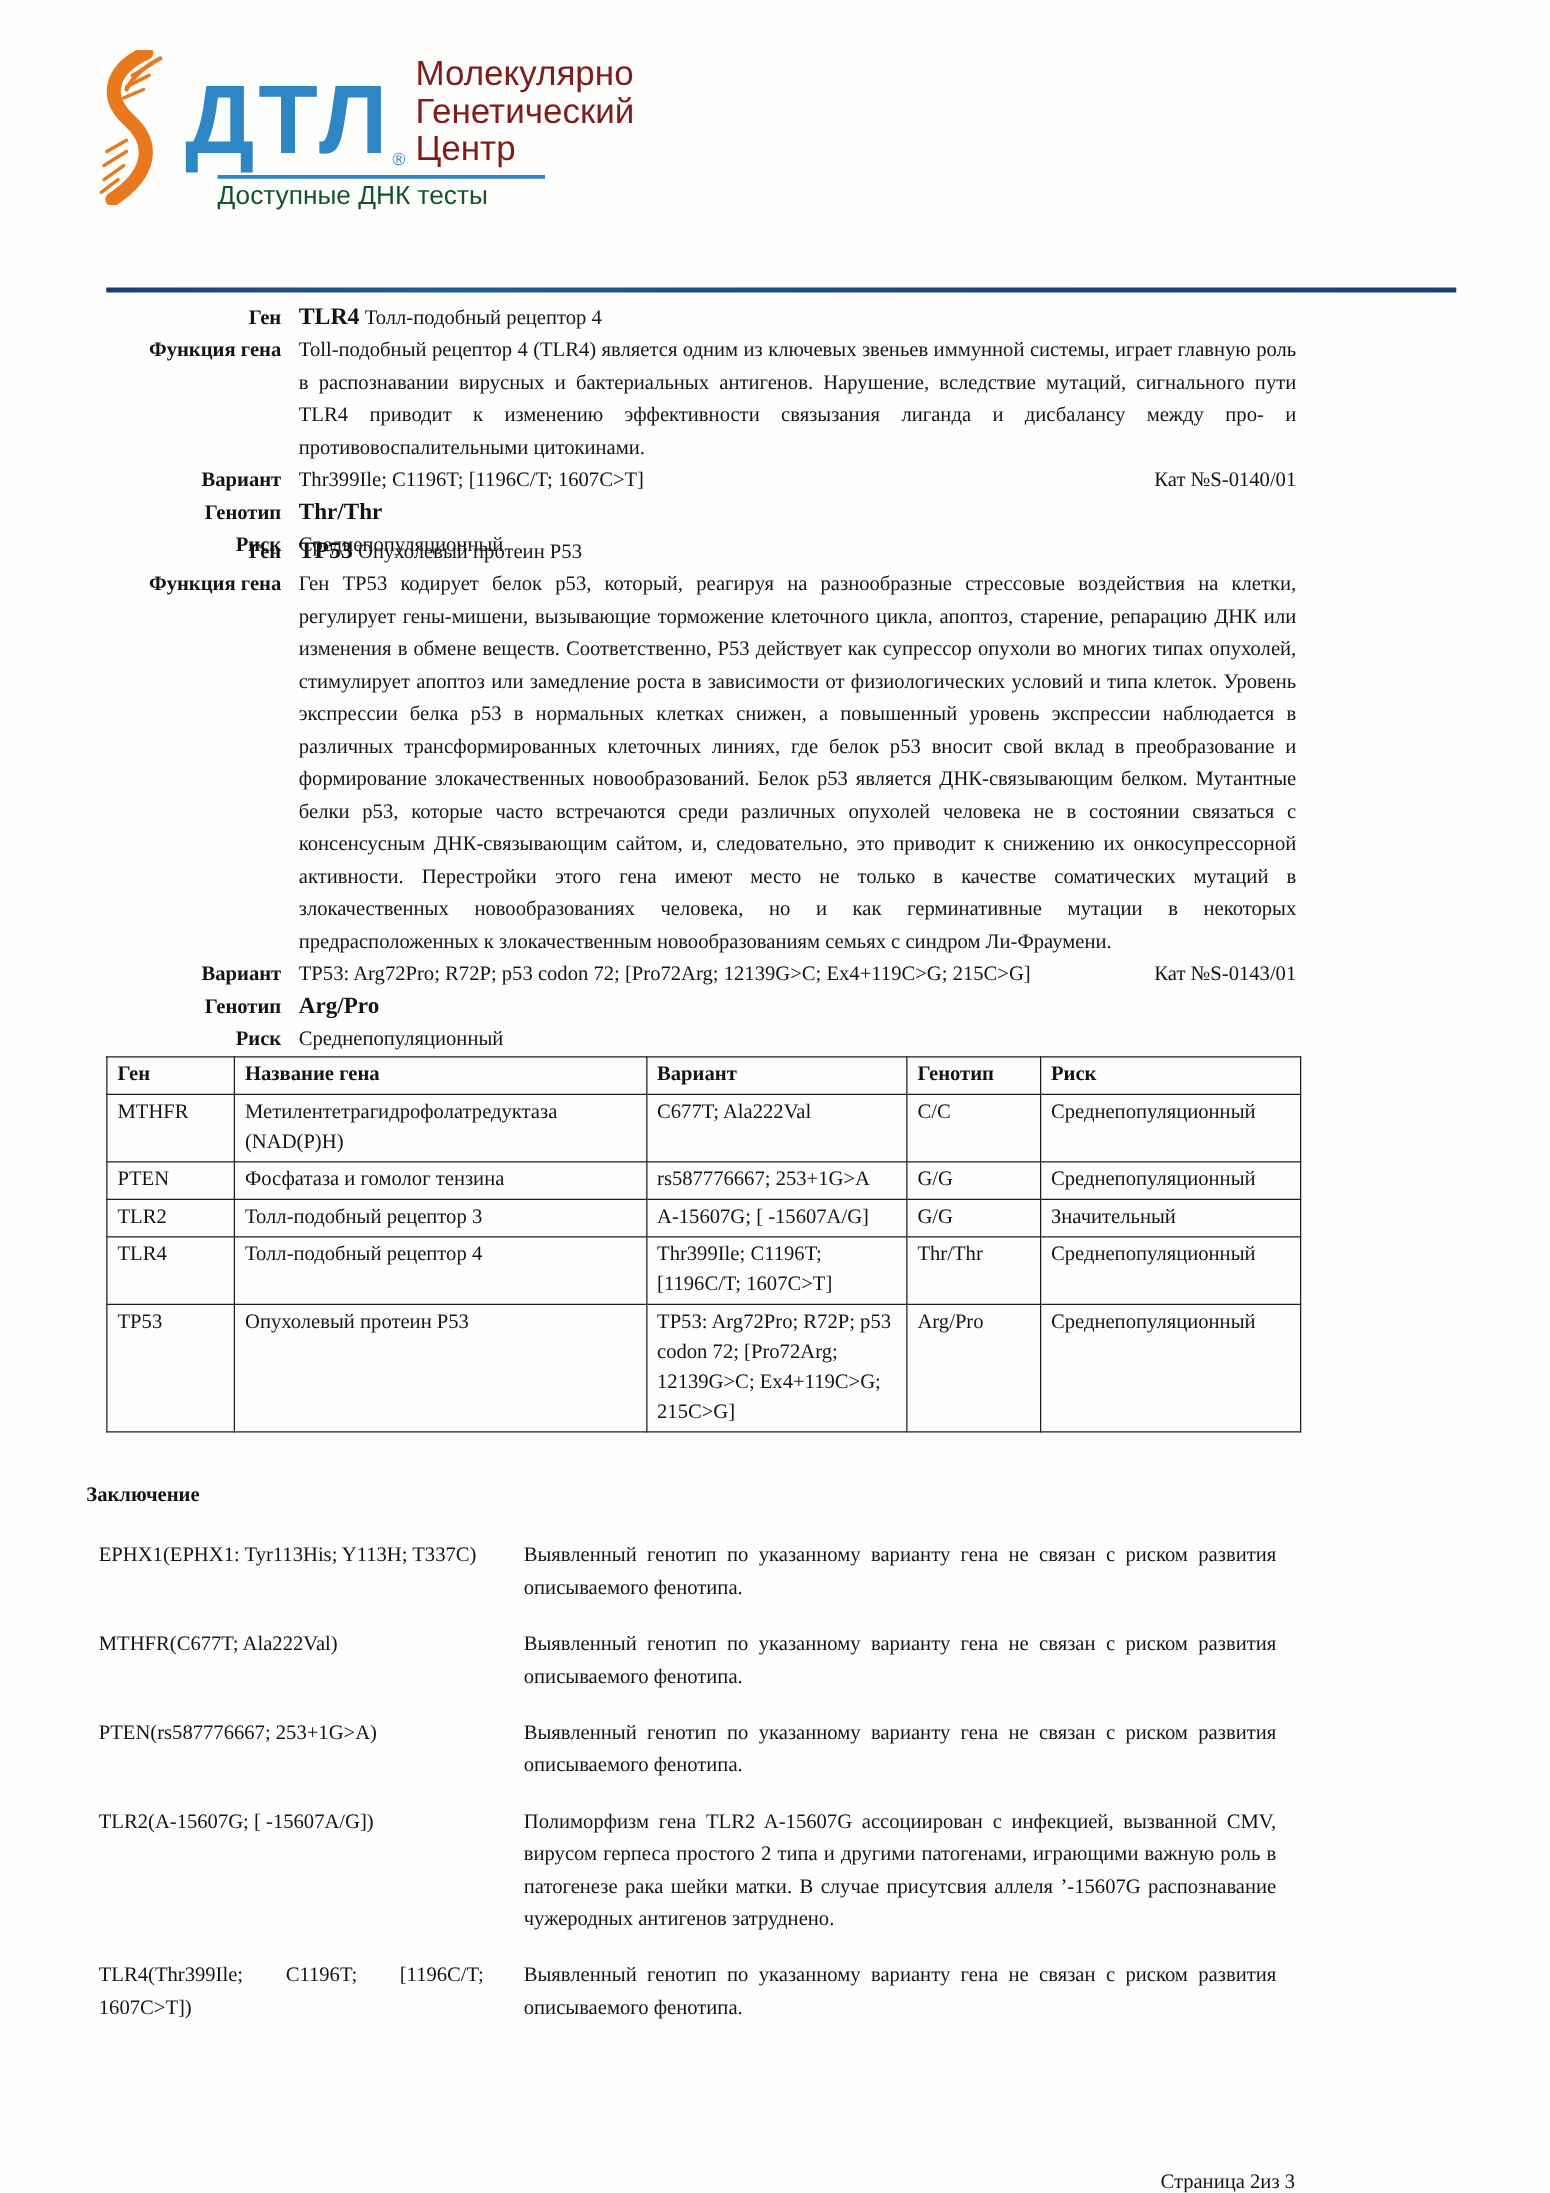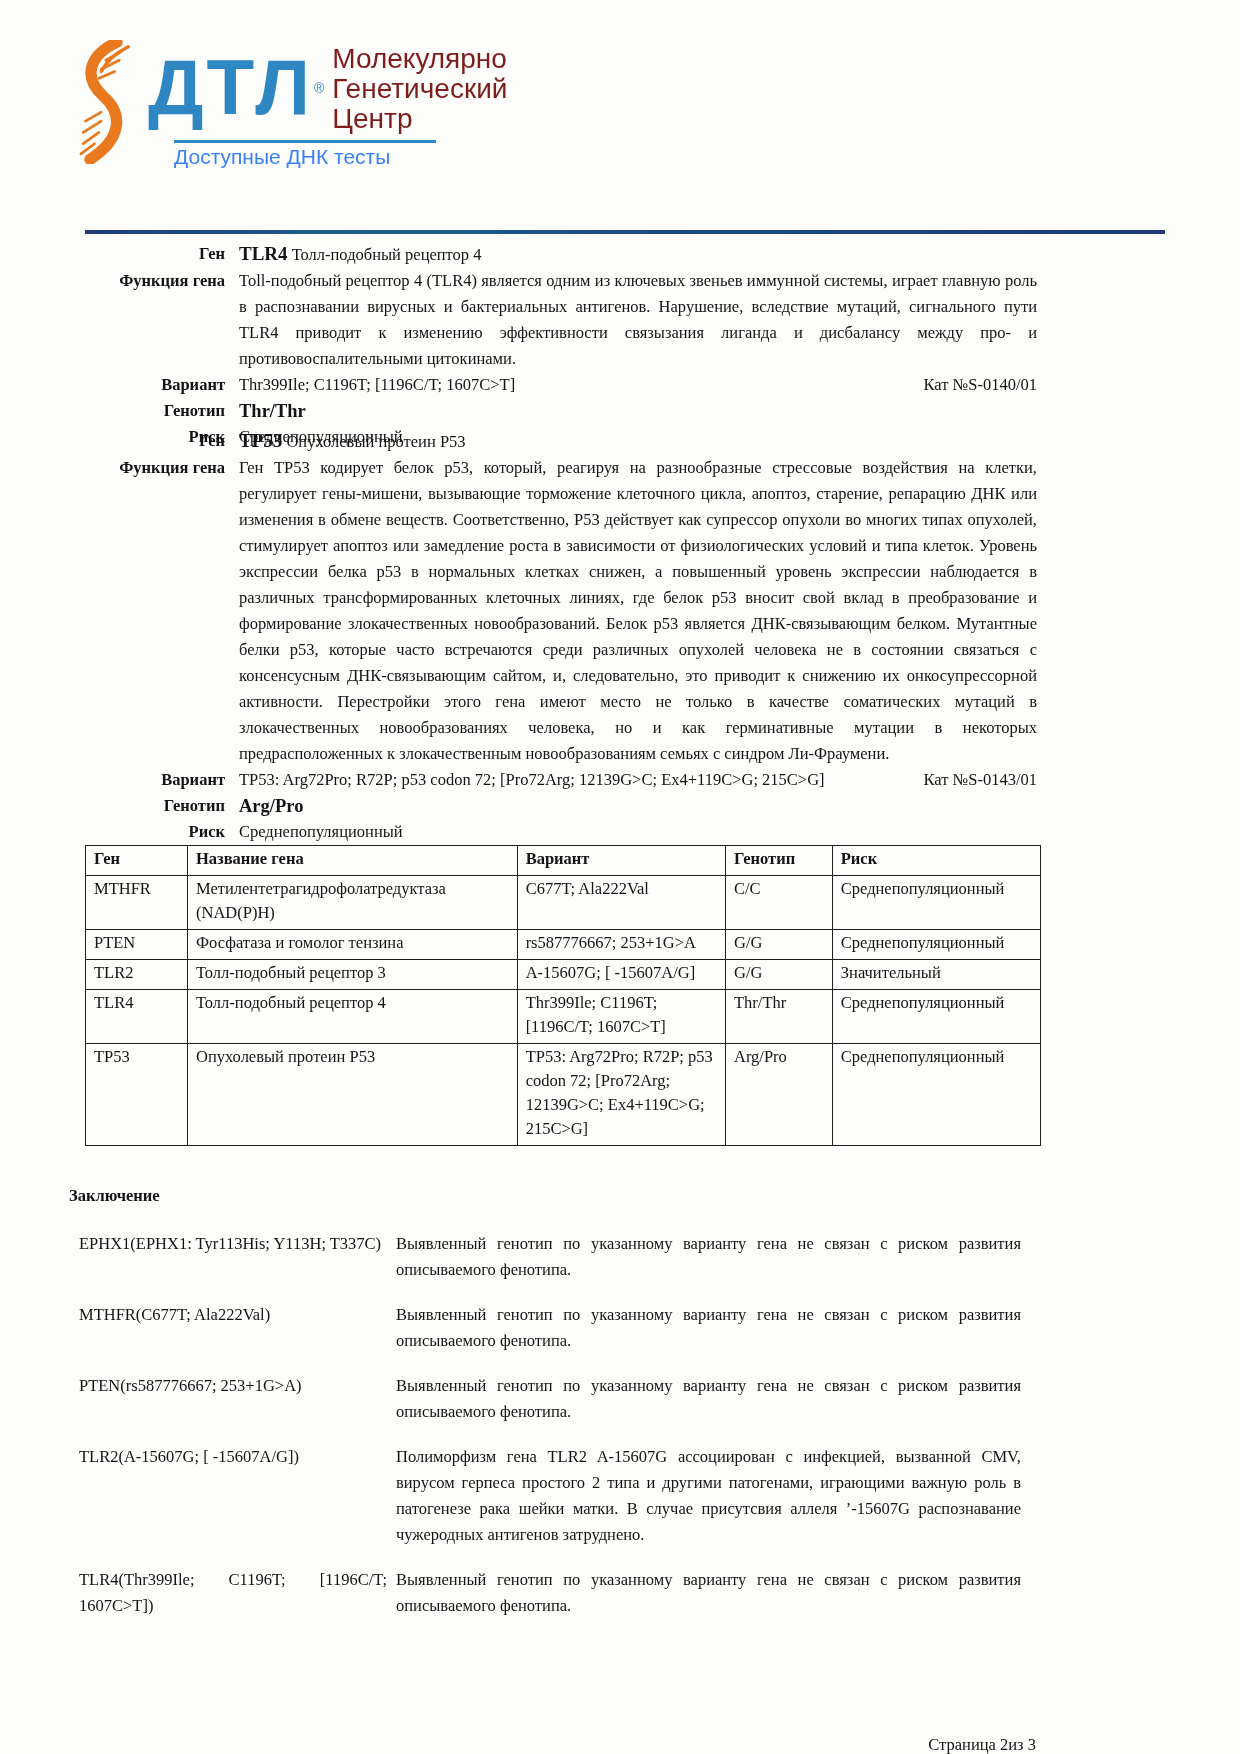--- a/index.html
+++ b/index.html
@@ -6,32 +6,32 @@
   .page {
     position:relative; width:1240px; height:1754px; margin:0 auto;
     background:#fdfdfb; color:#141414; overflow:hidden;
     font-family:"Liberation Serif", serif; font-size:16.5px; line-height:26px;
   }
 
   
   .logo-block { position:absolute; top:40px; left:70px; display:flex; align-items:flex-start; }
   .dna-svg { width:76px; height:124px; flex:0 0 auto; }
   .logo-main { display:flex; flex-direction:column; margin-left:2px; }
-  .brand-line { display:flex; align-items:center; }
+  .brand-line { display:flex; align-items:flex-end; }
   .brand {
     font-family:"Liberation Sans", sans-serif; font-weight:bold;
     font-size:78px; line-height:78px; color:#2e86c3; letter-spacing:3px;
   }
   .reg { font-family:"Liberation Sans", sans-serif; color:#2e86c3; font-size:14px; line-height:14px; margin:2px 0 0 1px; }
   .tagline {
     font-family:"Liberation Sans", sans-serif; color:#7f1d1d;
     font-size:28px; line-height:30px; margin:4px 0 0 8px; white-space:pre-line;
   }
   .sub-rule { height:3px; background:#2e86c3; width:262px; margin:6px 0 2px 26px; }
-  .subtitle { font-family:"Liberation Sans", sans-serif; color:#3b82f6; font-size:21px; line-height:24px; margin-left:26px; }
+  .subtitle { font-family:"Liberation Sans", sans-serif; color:#14532d; font-size:21px; line-height:24px; margin-left:26px; }
 
   
   .top-rule {
     position:absolute; top:230px; left:85px; width:1080px; height:4px;
     background:linear-gradient(90deg,#1d3e72 0%,#1f5f8e 25%,#194c7b 55%,#1d3e72 100%);
   }
 
   
   .gene-section { position:absolute; left:97px; width:940px; }
   .section-tlr4 { top:241px; }
@@ -55,21 +55,21 @@
     vertical-align:top; text-align:left; font-weight:normal;
   }
   .gene-table th { font-weight:bold; }
   .col-gene { width:95px; } .col-name { width:335px; } .col-variant { width:225px; }
   .col-genotype { width:100px; } .col-risk { width:201px; }
   .variant-cell { text-align:justify; }
 
   
   .conclusion { position:absolute; top:1183px; left:69px; width:952px; }
   .c-heading { font-weight:bold; margin:0 0 22px 0; }
-  .c-item { display:grid; grid-template-columns:318px 1fr; column-gap:9px; margin-bottom:19px; }
+  .c-item { display:grid; grid-template-columns:318px 1fr; column-gap:32px; margin-bottom:19px; }
   .c-gene { text-align:justify; padding-left:10px; }
   .c-text { text-align:justify; }
 
   
   .footer { position:absolute; top:1732px; left:85px; width:951px; text-align:right; }
 </style>
 </head>
 <body>
 
 <div class="page">

